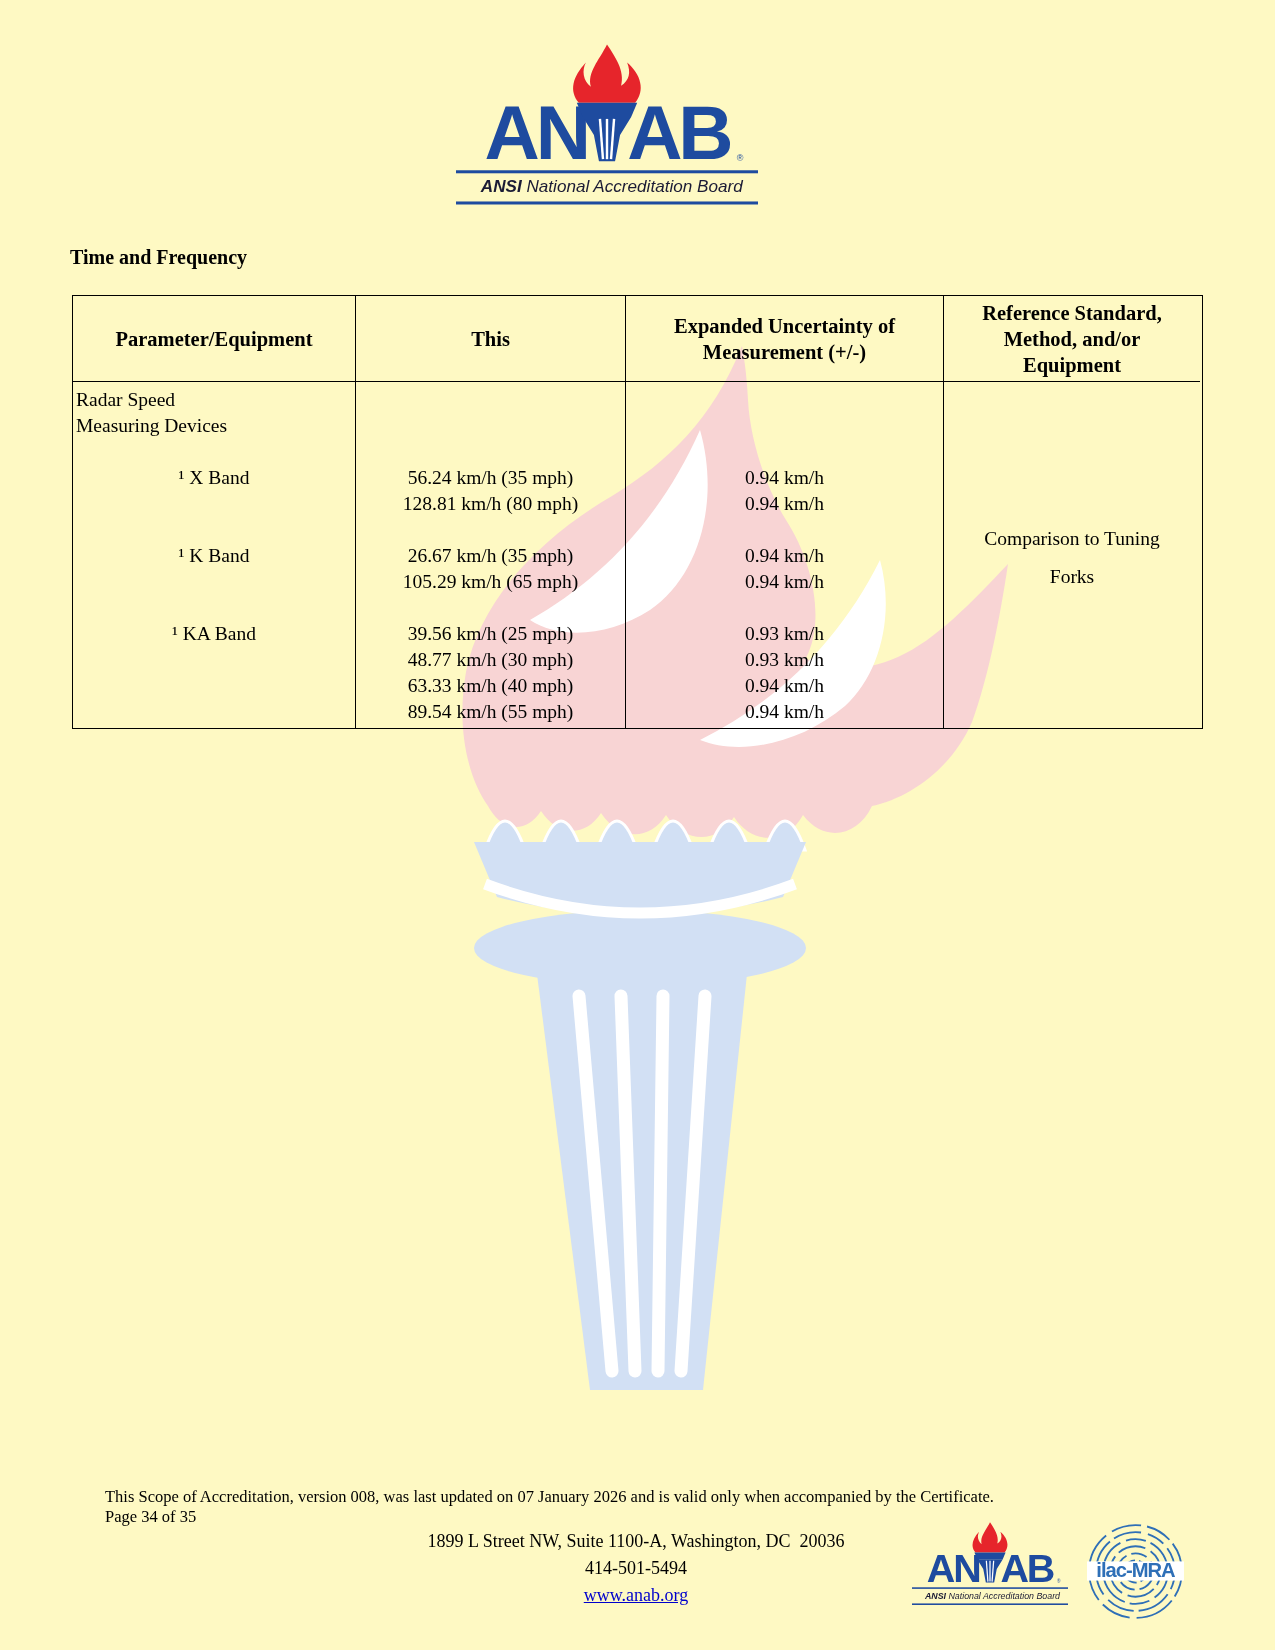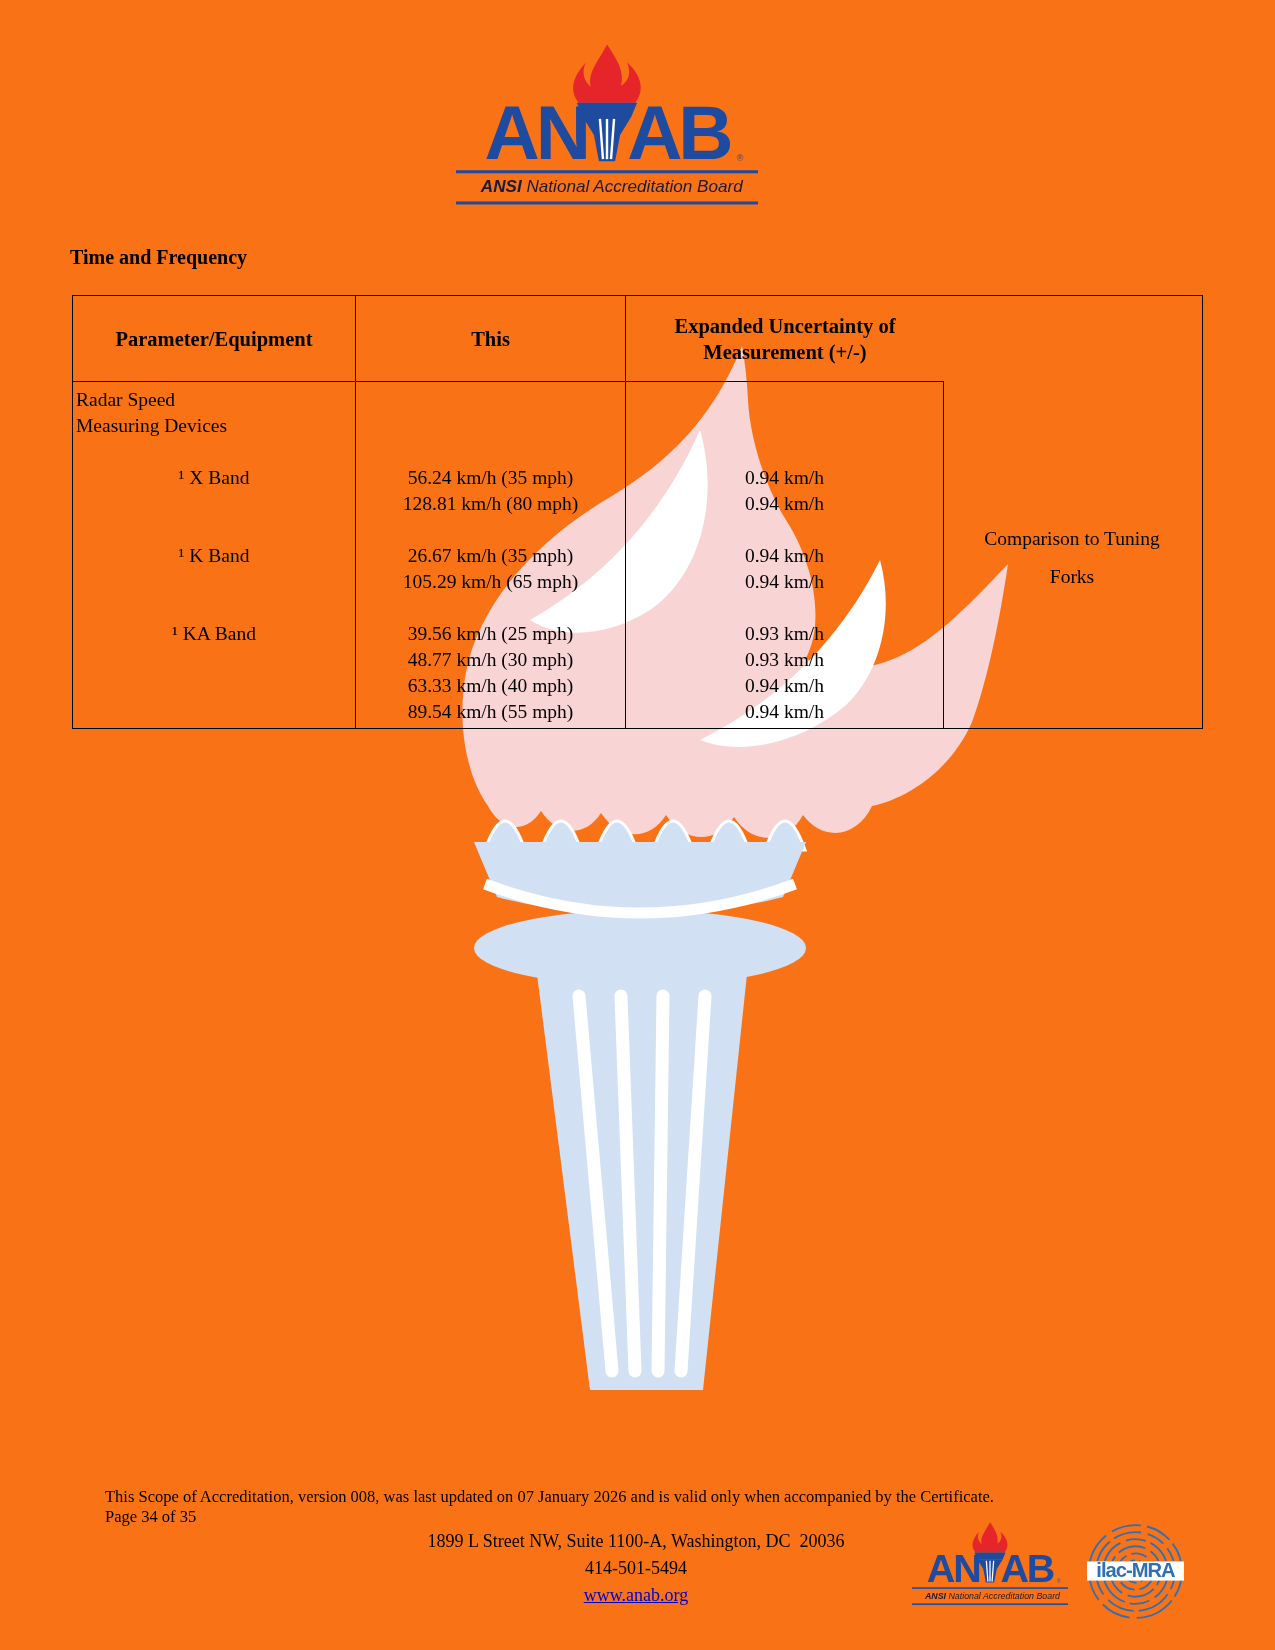--- a/index.html
+++ b/index.html
@@ -1,18 +1,18 @@
 <!DOCTYPE html>
 <html><head>
 <meta charset="utf-8">
 <style>
   html,body{margin:0;padding:0;background:#888;}
   .page{
     position:relative;width:1275px;height:1650px;margin:0 auto;
-    background:#f97316;overflow:hidden;
+    background:#fef9c3;overflow:hidden;
     font-family:"Liberation Serif","DejaVu Serif",serif;color:#000;
   }
   .layer{position:absolute;z-index:1;}
   
   .watermark{position:absolute;inset:0;z-index:0;pointer-events:none;}
   
   .logo-top{left:456px;top:40px;width:302px;height:180px;}
   .logo-bottom{left:912px;top:1520px;width:156px;height:93px;}
   .ilac{left:1085px;top:1521px;width:101px;height:101px;}
   
@@ -146,20 +146,21 @@
     <use href="#anab-logo-def"></use>
   </svg>
 
   <div class="layer section-title">Time and Frequency</div>
 
   <div class="layer acc-table">
     <div class="trow thead">
       <div class="tcell">Parameter/Equipment</div>
       <div class="tcell">This</div>
       <div class="tcell">Expanded Uncertainty of Measurement (+/-)</div>
+      <div class="tcell">Reference Standard, Method, and/or Equipment</div>
     </div>
     <div class="trow tbody">
       <div class="tcell">
         <div class="line l">Radar Speed</div>
         <div class="line l">Measuring Devices</div>
         <div class="line l"></div>
         <div class="line c">¹ X Band</div>
         <div class="line c"></div>
         <div class="line c"></div>
         <div class="line c">¹ K Band</div>

